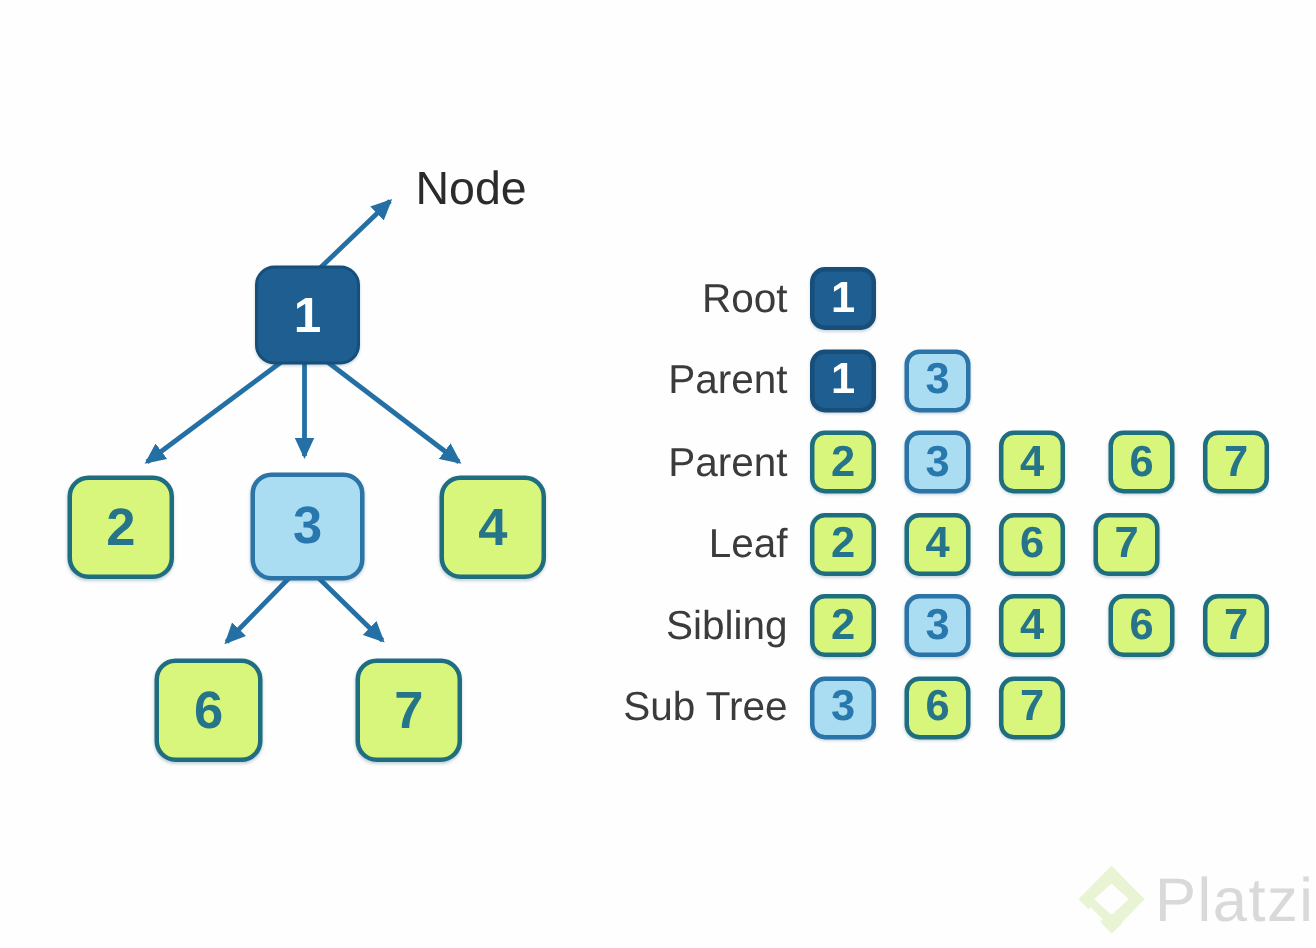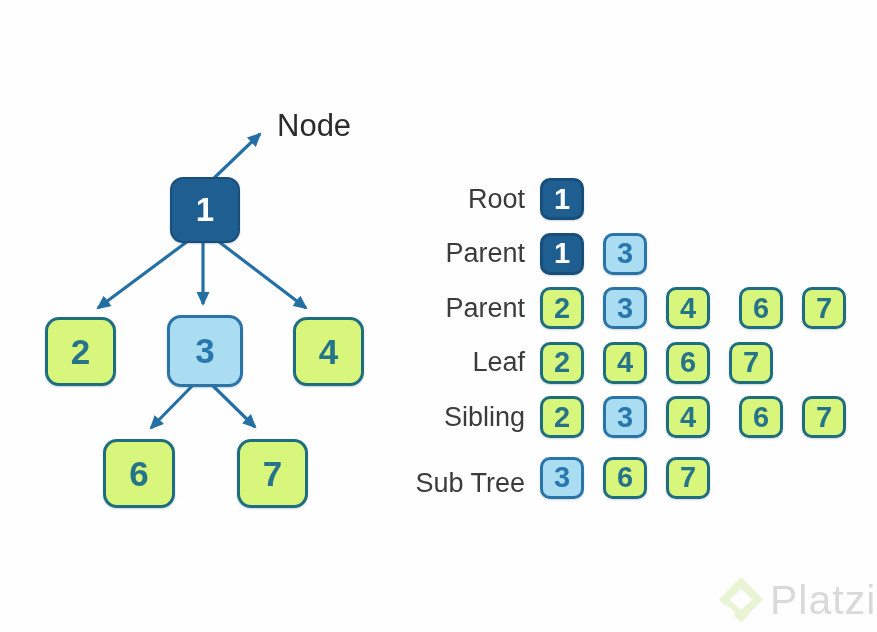--- a/index.html
+++ b/index.html
@@ -113,21 +113,21 @@
         <div class="lbox leaf">7</div>
       </div>
       <div class="legend-row" style="top: 390px; align-items: center;">
         <div class="legend-label">Sibling</div>
         <div class="lbox leaf">2</div>
         <div class="lbox parent">3</div>
         <div class="lbox leaf">4</div>
         <div class="lbox leaf gap">6</div>
         <div class="lbox leaf">7</div>
       </div>
-      <div class="legend-row" style="top: 444.5px; align-items: flex-end;">
+      <div class="legend-row" style="top: 444.5px;">
         <div class="legend-label">Sub Tree</div>
         <div class="lbox parent">3</div>
         <div class="lbox leaf">6</div>
         <div class="lbox leaf">7</div>
       </div>
     </div>
 
   <div class="watermark">
     <svg width="46" height="48" viewBox="0 0 46 48">
       <path fill-rule="evenodd" fill="#e9f4d4" d="M23,1 L45,23.5 L23,46 L1,23.5 Z M23,13 L34.5,23.5 L23,34 L11.5,23.5 Z"></path>

